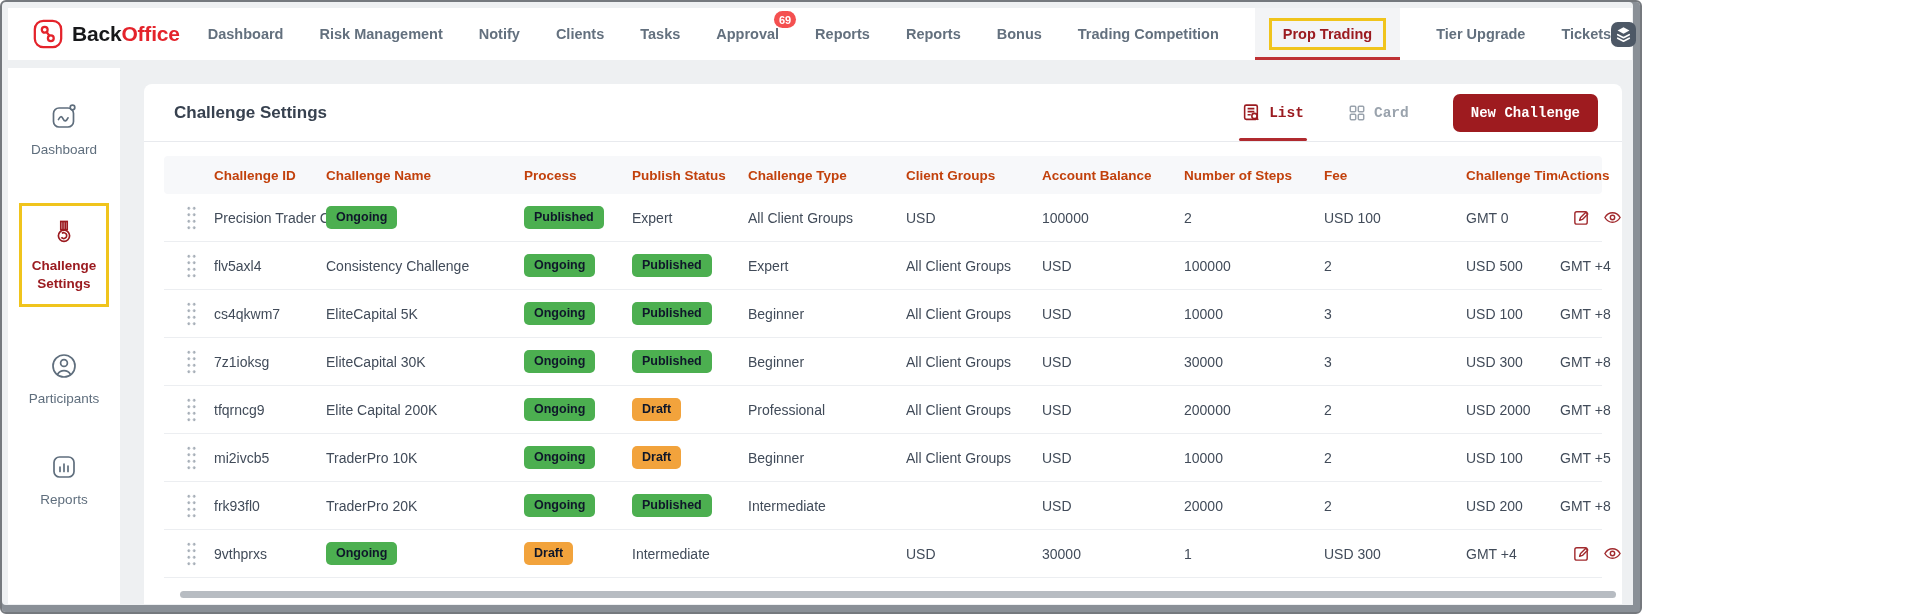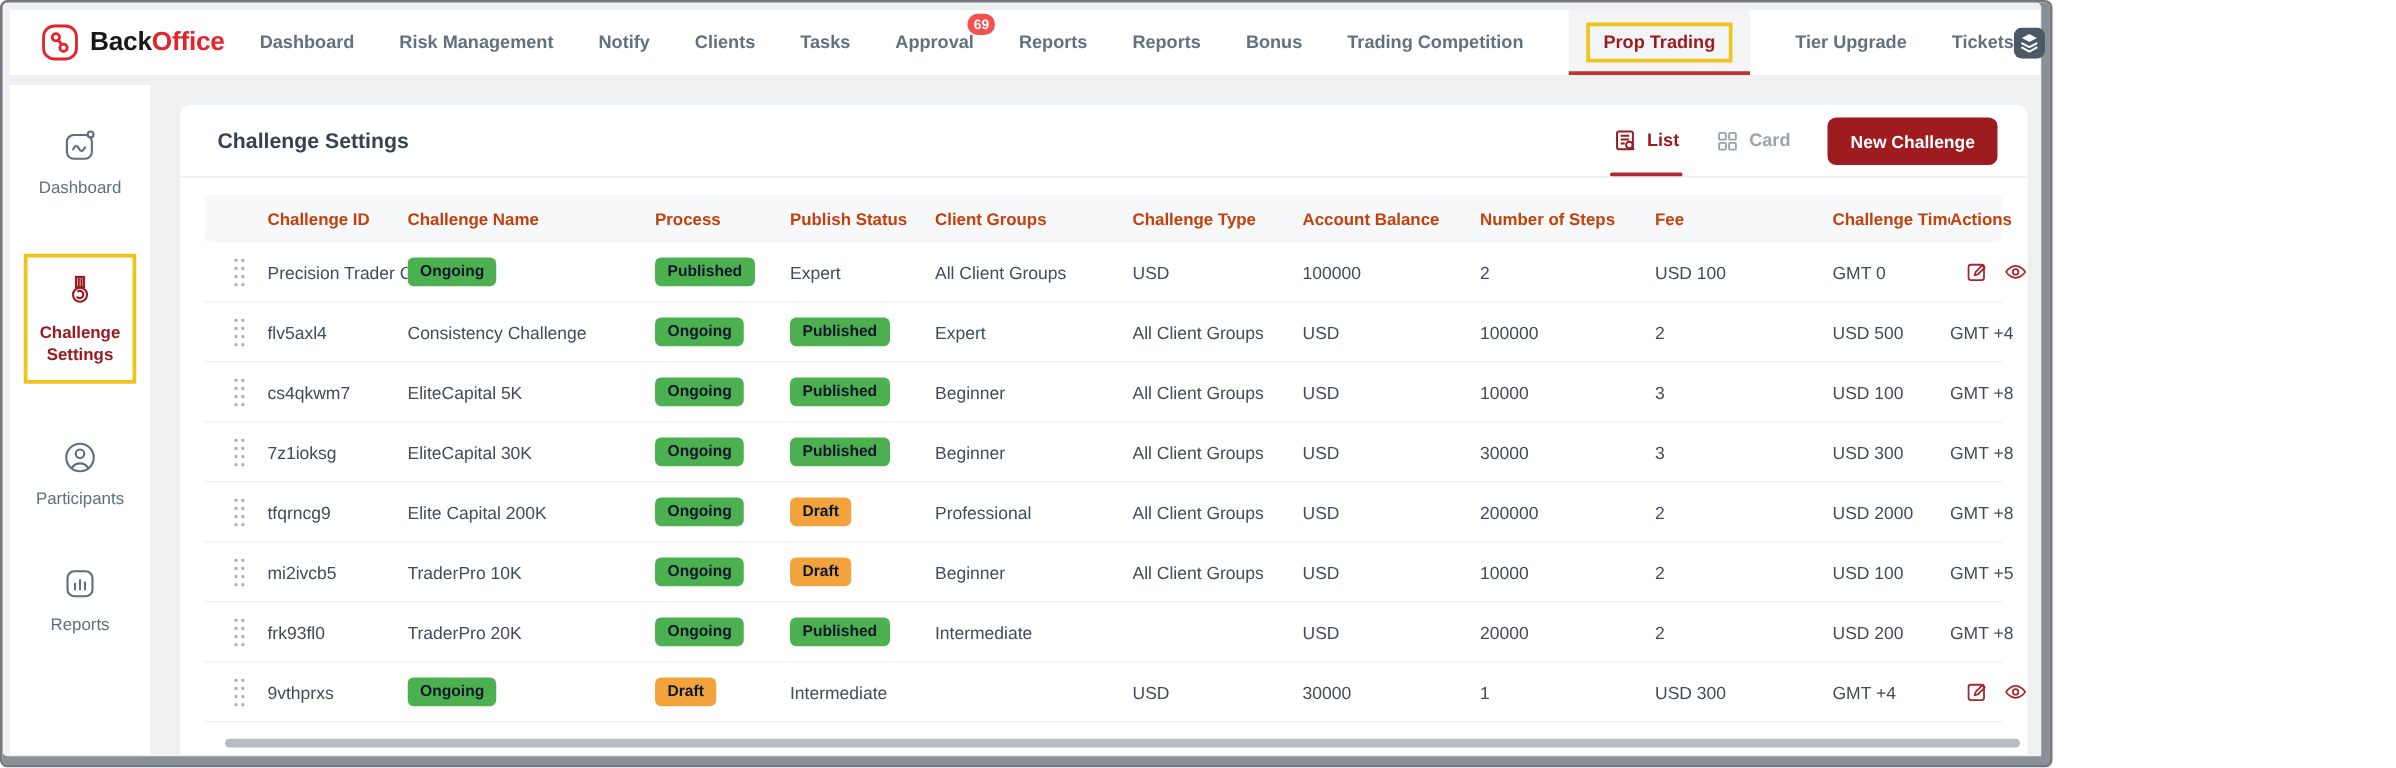--- a/index.html
+++ b/index.html
@@ -30,21 +30,21 @@
   
   .body-row{ flex:1; display:flex; margin-top:8px; min-height:0; }
   .sidebar{ width:112px; background:#fff; flex:none; display:flex; flex-direction:column; align-items:center; padding-top:34px; gap:44px; }
   .side-item{ cursor:pointer; }
   .side-inner{ display:flex; flex-direction:column; align-items:center; gap:9px; color:#5F6E7D; font-size:13.5px; text-align:center; line-height:1.35; }
   .side-inner.boxed{ border:3.5px solid #F0C41C; padding:12px 6px 10px; width:90px; color:#9B1B20; font-weight:600; }
   .main{ flex:1; display:flex; flex-direction:column; padding:16px 10px 0 24px; min-width:0; }
   .card{ flex:1; background:#fff; border-radius:8px 8px 0 0; position:relative; overflow:hidden; display:flex; flex-direction:column; }
   .card-header{ height:58px; flex:none; display:flex; align-items:stretch; padding:0 24px 0 30px; border-bottom:1px solid #E8EAEE; }
   .card-header h1{ font-size:17px; color:#37414F; font-weight:700; align-self:center; }
-  .header-right{ margin-left:auto; display:flex; align-items:stretch; gap:30px; }
+  .header-right{ margin-left:auto; display:flex; align-items:stretch; gap:44px;font-family:Liberation Mono, monospace; }
   .view-toggle{ display:flex; align-items:center; gap:8px; position:relative; font-weight:700; font-size:14.5px; color:#9AA3AD; cursor:pointer; }
   .view-toggle.active{ color:#9B1B20; }
   .view-toggle.active::after{ content:""; position:absolute; left:-3px; right:-3px; bottom:0; height:3px; background:#B02A2F; border-radius:2px; }
   .btn-wrap{ align-self:center; margin-left:0; }
   .new-challenge{ background:#9E1B1F; color:#fff; border:none; border-radius:7px; padding:11px 18px; font-weight:700; font-size:14px; font-family:inherit; cursor:pointer; }
   
   .table-wrap{ padding:0 20px; flex:1; min-height:0; }
   .thead,.tr{ display:grid; grid-template-columns:50px 112px 198px 108px 116px 158px 136px 142px 140px 142px 94px 133px 186px; }
   .thead{ margin-top:14px; background:#F7F8FA; border-radius:4px; height:38px; }
   .th{ display:flex; align-items:center; color:#c2410c; font-size:13.5px; font-weight:600; white-space:nowrap; overflow:hidden; padding-right:8px; }
@@ -257,22 +257,22 @@
           </div>
         </div>
 
         <div class="table-wrap">
           <div class="thead">
               <div class="th"></div>
               <div class="th">Challenge ID</div>
               <div class="th">Challenge Name</div>
               <div class="th">Process</div>
               <div class="th">Publish Status</div>
+              <div class="th">Challenge Type</div>
               <div class="th">Client Groups</div>
-              <div class="th">Challenge Type</div>
               <div class="th">Account Balance</div>
               <div class="th">Number of Steps</div>
               <div class="th">Fee</div>
               <div class="th">Challenge Time Zone</div>
               <div class="th">Actions</div>
             </div>
           <div class="tbody">
               <div class="tr">
                 <div class="td handle">
                   <span class="dots"></span>

